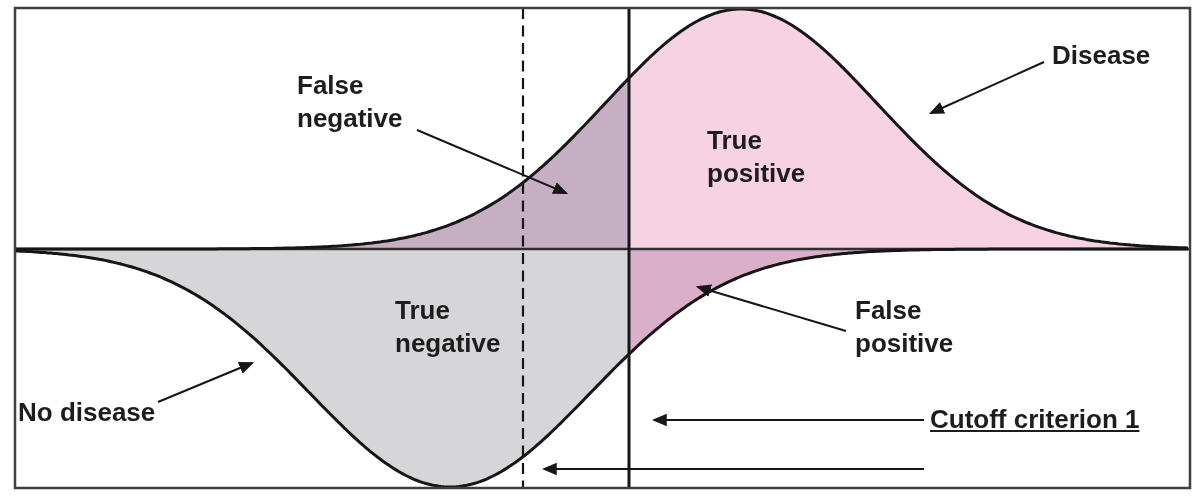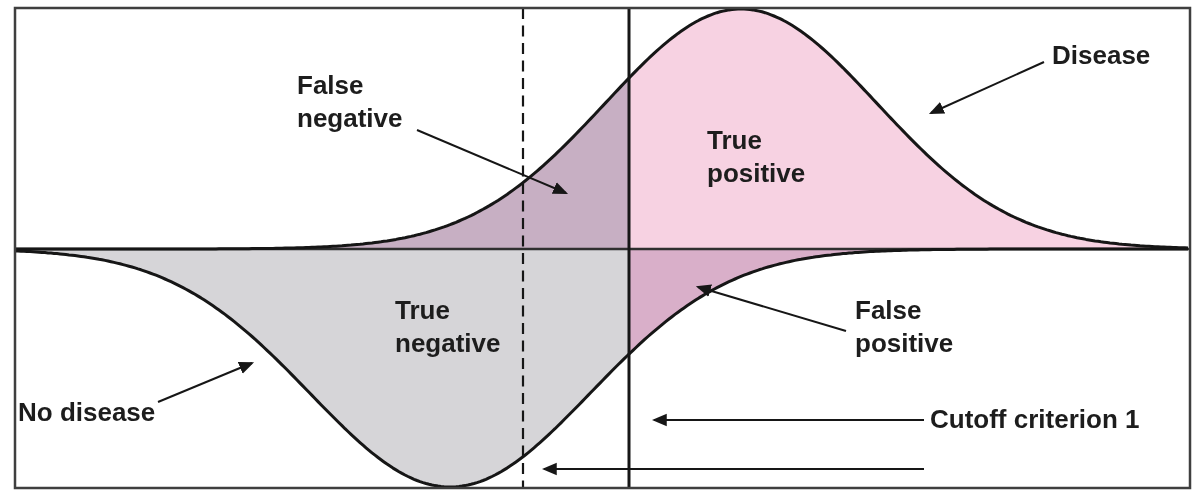--- a/index.html
+++ b/index.html
@@ -19,21 +19,21 @@
     color:#1d1d1d;
     white-space:pre-line;
     letter-spacing:0px;
   }
   .lbl-false-negative{left:297px;top:69px;}
   .lbl-true-positive{left:707px;top:124px;}
   .lbl-disease{left:1052px;top:39px;}
   .lbl-no-disease{left:18px;top:396px;}
   .lbl-true-negative{left:395px;top:294px;}
   .lbl-false-positive{left:855px;top:294px;}
-  .lbl-cutoff-1{left:930px;top:403px;}
+  .lbl-cutoff-1{left:930px;top:403px;text-decoration:underline;}
   .lbl-cutoff-2{left:930px;top:453px;}
 </style>
 </head>
 <body>
 
 <div id="stage">
 
   <svg viewBox="0 0 1200 496" width="1200" height="496">
     <defs>
       <clipPath id="clip-left">

